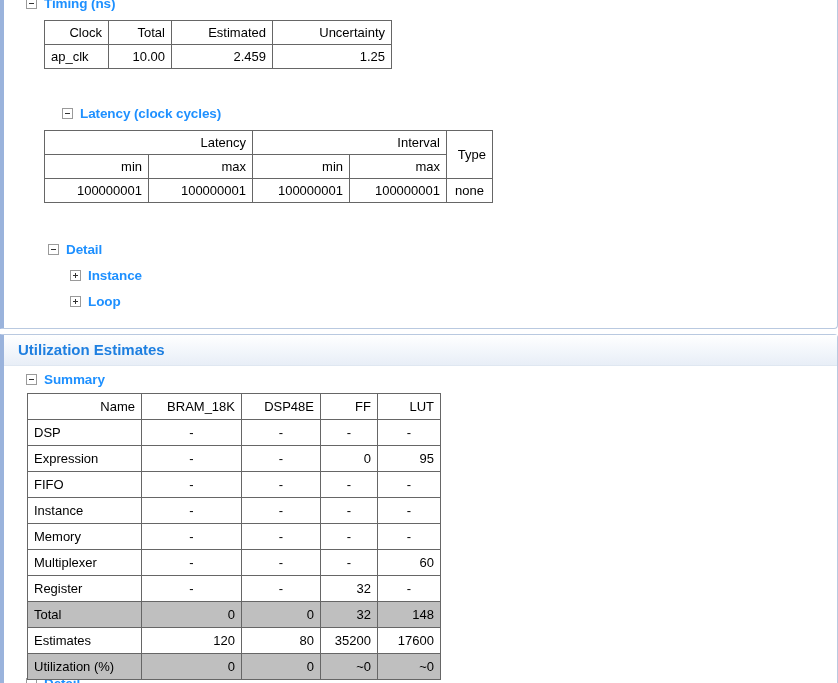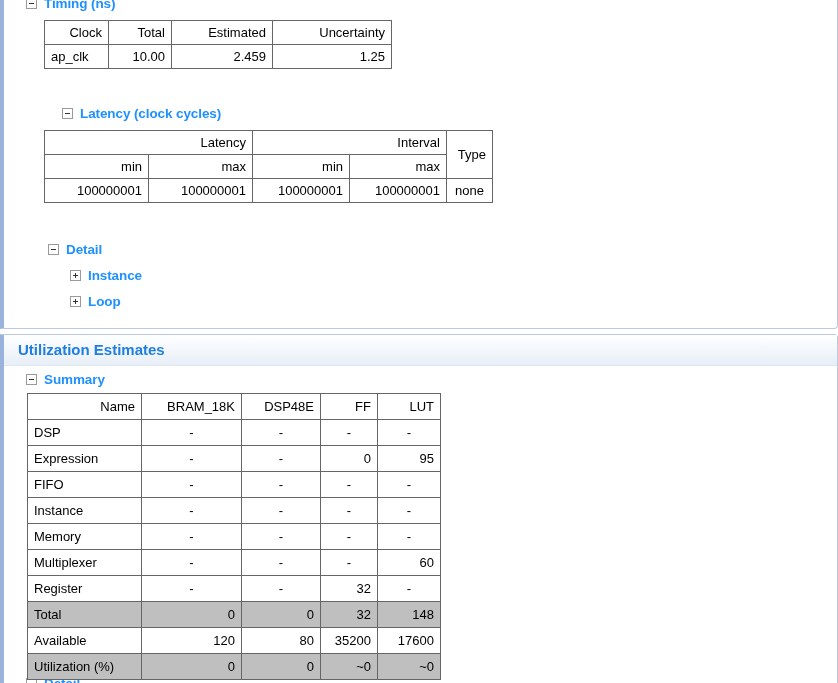--- a/index.html
+++ b/index.html
@@ -312,21 +312,21 @@
         <td class="dash">-</td>
       </tr>
       <tr class="shaded">
         <td class="name">Total</td>
         <td class="num">0</td>
         <td class="num">0</td>
         <td class="num">32</td>
         <td class="num">148</td>
       </tr>
       <tr>
-        <td class="name">Available</td>
+        <td class="name">Estimates</td>
         <td class="num">120</td>
         <td class="num">80</td>
         <td class="num">35200</td>
         <td class="num">17600</td>
       </tr>
       <tr class="shaded">
         <td class="name">Utilization (%)</td>
         <td class="num">0</td>
         <td class="num">0</td>
         <td class="num">~0</td>

